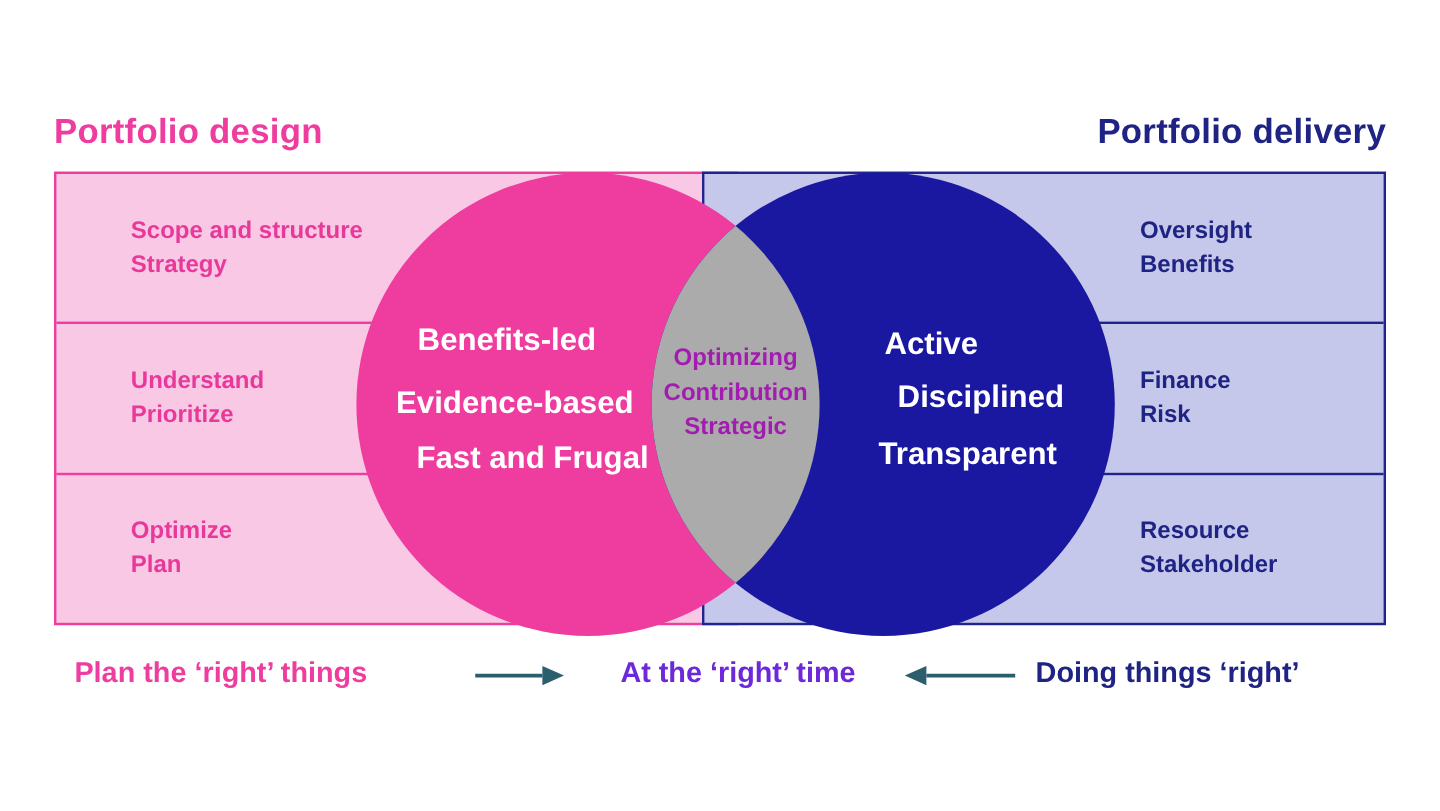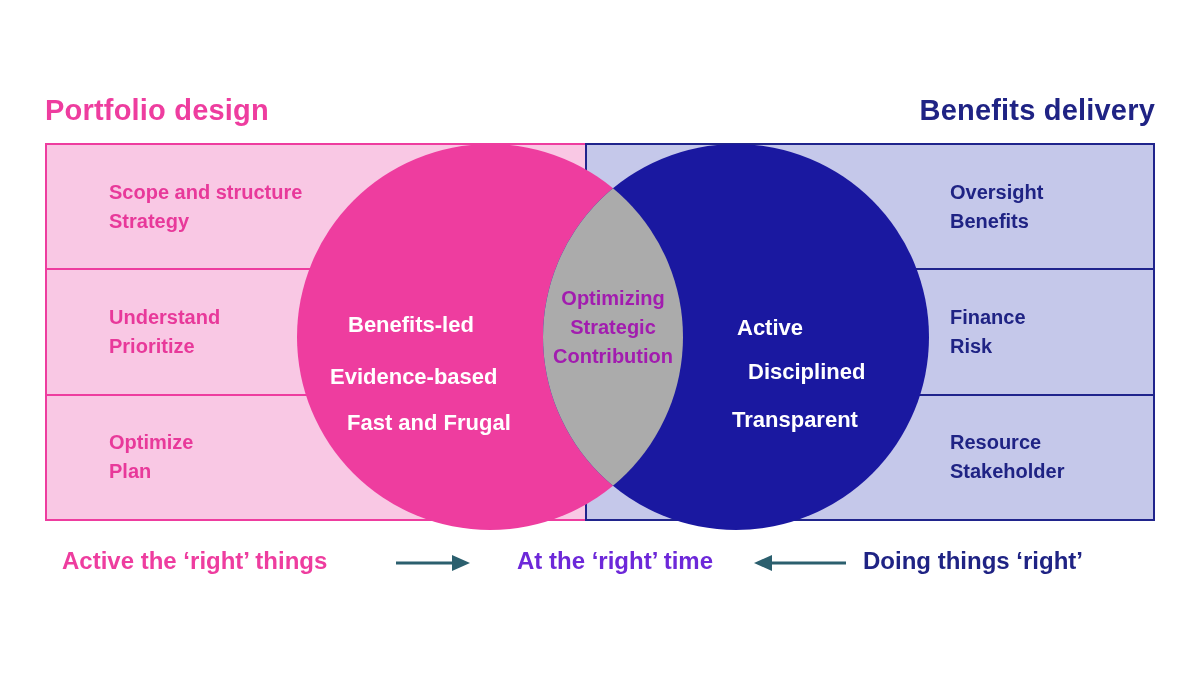--- a/index.html
+++ b/index.html
@@ -26,21 +26,21 @@
   #panel-left  .row + .row { border-top: 2px solid #ee3d9f; }
   #panel-right .row + .row { border-top: 2px solid #20248c; }
   #panel-left  .row { padding-left: 62px;  color: #e8399a; }
   #panel-right .row { padding-left: 363px; color: #1f2384; }
   .panel .row span { font-size: 20px; font-weight: bold; line-height: 29px; }
 
   
   #venn-svg { position: absolute; left: 0; top: 0; z-index: 2; pointer-events: none; }
 
   
-  .circle-label { position: absolute; z-index: 3; font-weight: bold; font-size: 22px; color: #ffffff; white-space: nowrap; margin-top: 44px; }
+  .circle-label { position: absolute; z-index: 3; font-weight: bold; font-size: 26px; color: #ffffff; white-space: nowrap; }
   #lbl-benefits-led   { left: 348px; top: 268px; }
   #lbl-evidence-based { left: 330px; top: 320px; }
   #lbl-fast-frugal    { left: 347px; top: 366px; }
   #lbl-active         { left: 737px; top: 271px; }
   #lbl-disciplined    { left: 748px; top: 315px; }
   #lbl-transparent    { left: 732px; top: 363px; }
 
   #center-label { position: absolute; z-index: 3; left: 528px; top: 284px; width: 170px;
                   text-align: center; font-weight: bold; font-size: 20px; line-height: 29px; color: #a21caf; }
 
@@ -49,21 +49,21 @@
   #footer-left   { left: 62px;  color: #ee3d9f; }
   #footer-center { left: 480px; width: 270px; text-align: center; color: #6d28d9; }
   #footer-right  { left: 863px; color: #1f2384; }
 </style>
 </head>
 <body>
 
 <div id="stage">
 
   <div class="title" id="title-left">Portfolio design</div>
-  <div class="title" id="title-right">Benefits delivery</div>
+  <div class="title" id="title-right">Portfolio delivery</div>
 
   <div class="panel" id="panel-left">
     <div class="row">
       <span>Scope and structure</span>
       <span>Strategy</span>
     </div>
     <div class="row">
       <span>Understand</span>
       <span>Prioritize</span>
     </div>
@@ -108,25 +108,25 @@
       <polygon points="772,555 772,571 754,563" fill="#2b5f6e"></polygon>
     </g>
   </svg>
 
   <div class="circle-label" id="lbl-benefits-led">Benefits-led</div>
   <div class="circle-label" id="lbl-evidence-based">Evidence-based</div>
   <div class="circle-label" id="lbl-fast-frugal">Fast and Frugal</div>
 
   <div id="center-label">
     <div>Optimizing</div>
+    <div>Contribution</div>
     <div>Strategic</div>
-    <div>Contribution</div>
   </div>
 
   <div class="circle-label" id="lbl-active">Active</div>
   <div class="circle-label" id="lbl-disciplined">Disciplined</div>
   <div class="circle-label" id="lbl-transparent">Transparent</div>
 
-  <div class="footer-text" id="footer-left">Active the ‘right’ things</div>
+  <div class="footer-text" id="footer-left">Plan the ‘right’ things</div>
   <div class="footer-text" id="footer-center">At the ‘right’ time</div>
   <div class="footer-text" id="footer-right">Doing things ‘right’</div>
 
 </div>
 
 </body></html>

